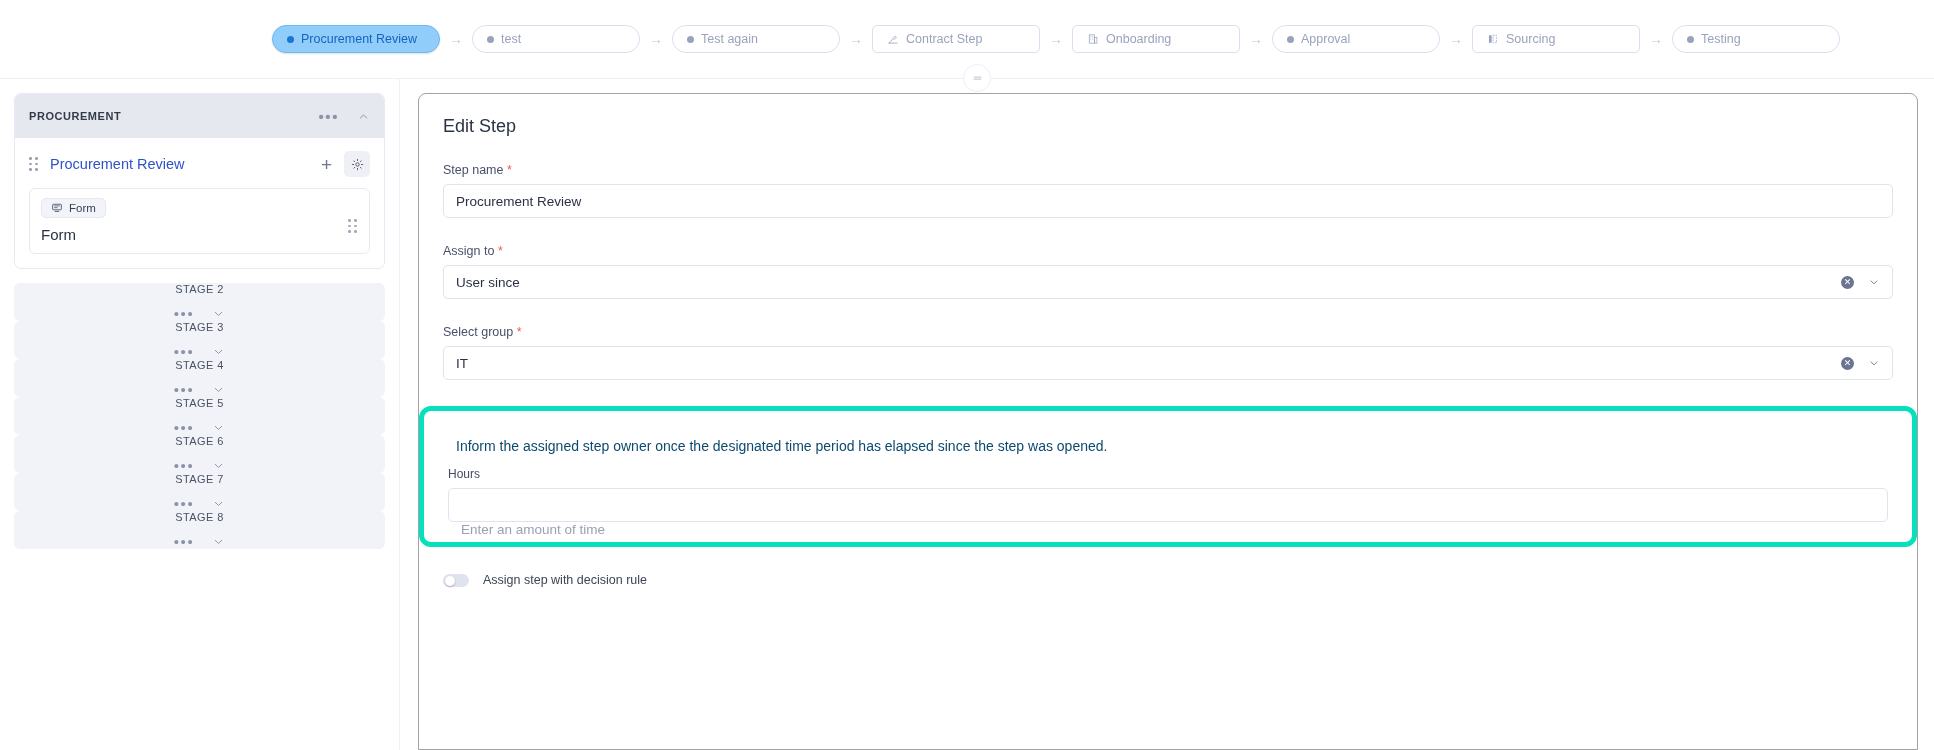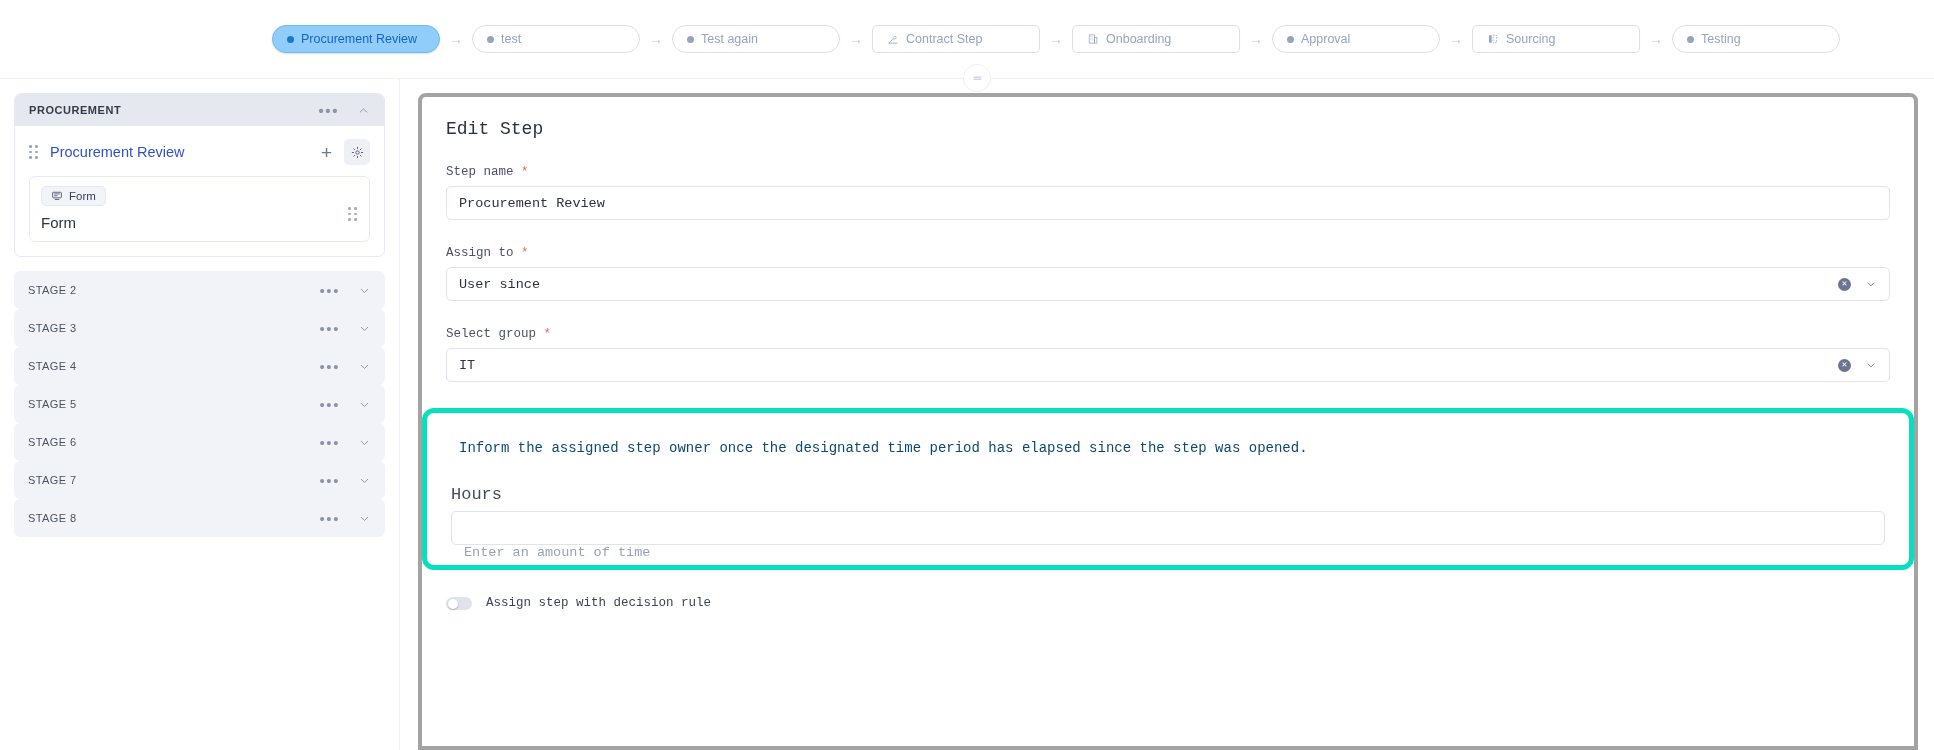--- a/index.html
+++ b/index.html
@@ -76,31 +76,31 @@
     border-right: 1px solid #edf0f7;
   }
   .stage-card {
     border: 1px solid #e7eaf3;
     border-radius: 7px;
     overflow: hidden;
     margin-bottom: 14px;
     background: #fff;
   }
   .stage-head {
-    height: 32px;
+    height: 44px;
     background: #e6e8ef;
     display: flex; align-items: center;
     padding: 0 14px;
     font-size: 11px; font-weight: 700; letter-spacing: .55px;
     color: #333a4a;
   }
   .stage-head.plain {
     background: #f1f3f8; border-radius: 6px;
     font-weight: 400; letter-spacing: .4px; color: #4a5264;
-    height: 38px; border: none;
+    height: 38px; border: none; flex-direction: column;
   }
   .spacer { flex: 1 1 auto; }
   .dots-ic { color: #8d94a8; font-size: 15px; letter-spacing: 1.6px; line-height: 1; }
   .chev { color: #8d94a8; display: block; }
   .head-act { display: flex; align-items: center; gap: 18px; }
 
   .stage-body { padding: 10px 14px 14px 14px; }
   .step-row { display: flex; align-items: center; gap: 12px; height: 32px; }
   .grip {
     width: 9px; height: 13px; flex: 0 0 auto;
@@ -135,27 +135,26 @@
   }
   .card-grip i { width: 2.5px; height: 2.5px; border-radius: 50%; background: #a4abbd; display: block; }
 
   
   .main {
     flex: 1 1 auto;
     padding: 14px 16px 0 18px;
     overflow: hidden;
   }
   .panel {
-    border: 4px solid #a3a3a3;
+    border: 1px solid #a3a3a3;
     border-top-left-radius: 8px; border-top-right-radius: 8px;
     background: #fff;
     height: 100%;
     padding: 22px 24px 0 24px;
     position: relative;
-    font-family: Liberation Mono, monospace;
   }
   .panel-title { font-size: 18px; color: #2b3244; font-weight: 400; }
 
   .field { margin-top: 26px; }
   .field-label {
     font-size: 12.5px; color: #49506a; margin-bottom: 7px; display: block;
   }
   .req { color: #f05a4f; }
   .ctl {
     height: 34px; width: 100%;
@@ -178,21 +177,21 @@
   
   .highlight-box {
     margin: 26px -24px 0 -24px;
     border: 5px solid #06e0bd;
     border-radius: 12px;
     padding: 18px 24px 20px 24px;
     background: #fff;
   }
   .hl-title { font-size: 13.5px; font-weight: 700; color: #2b3244; }
   .hl-desc { font-size: 14px; color: #0c4a6e; margin-top: 9px; margin-left: 8px; }
-  .hl-sub { font-size: 17px; color: #454c60; margin-top: 29px; margin-bottom: 7px; }
+  .hl-sub { font-size: 12px; color: #454c60; margin-top: 13px; margin-bottom: 7px; }
 
   
   .toggle-row { display: flex; align-items: flex-end; gap: 14px; margin-top: 26px; }
   .switch {
     width: 26px; height: 13px; border-radius: 7px;
     background: #dfe3ee; position: relative; flex: 0 0 auto;
   }
   .switch::after {
     content: ""; position: absolute; left: 1.5px; top: 1.5px;
     width: 10px; height: 10px; border-radius: 50%;

